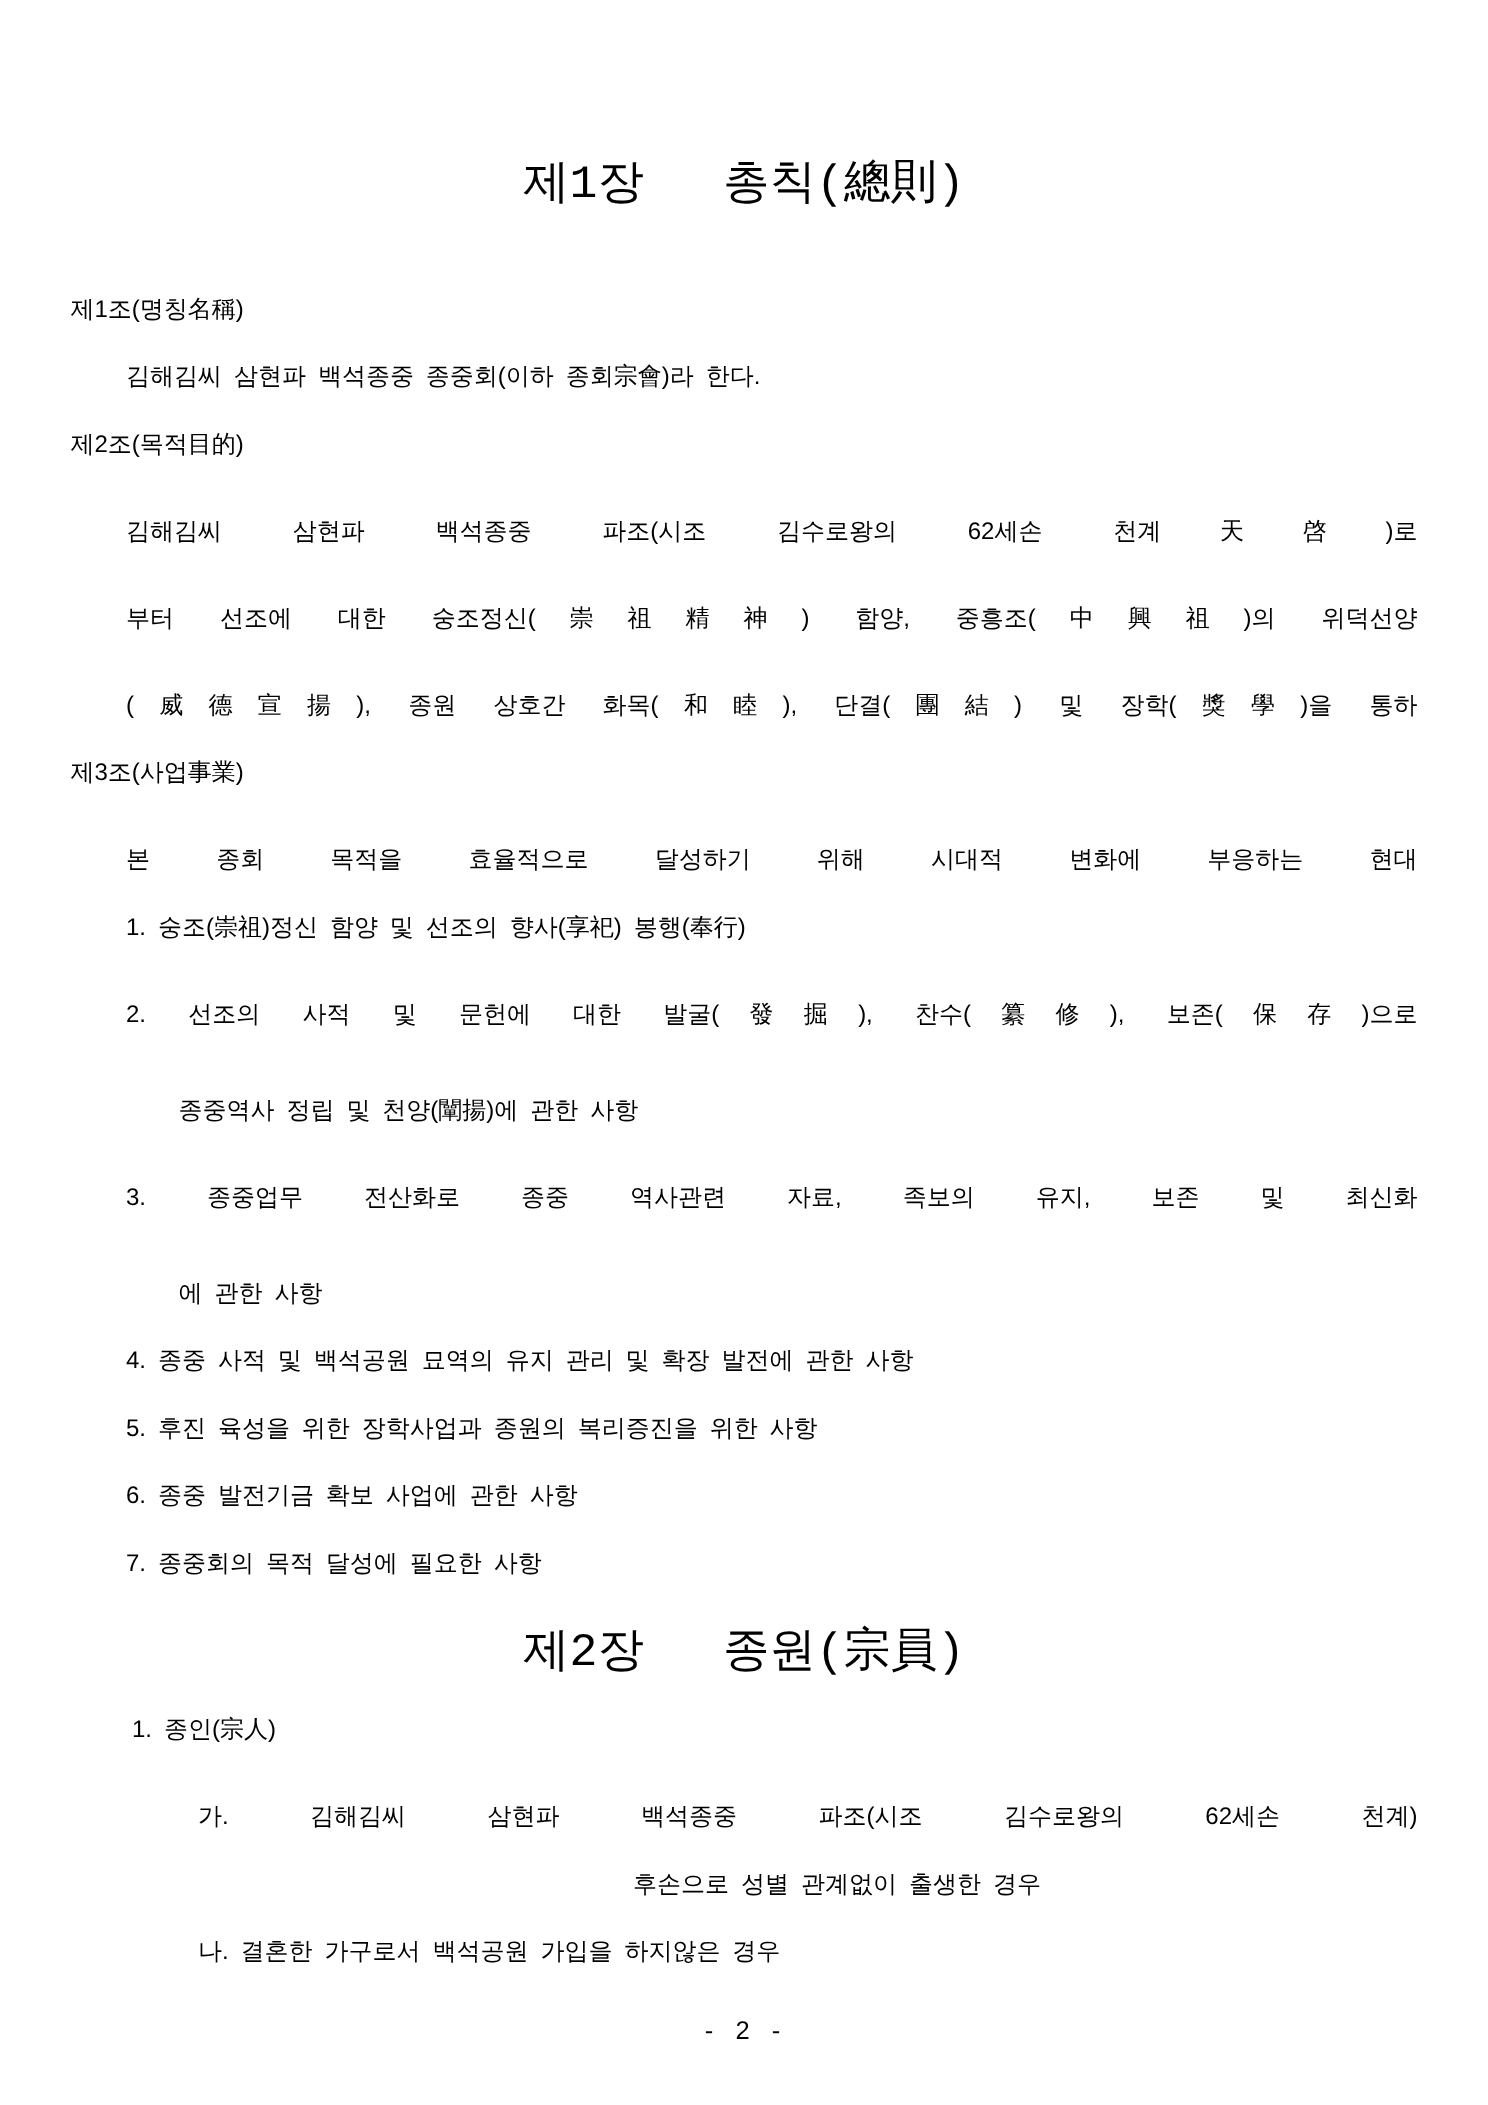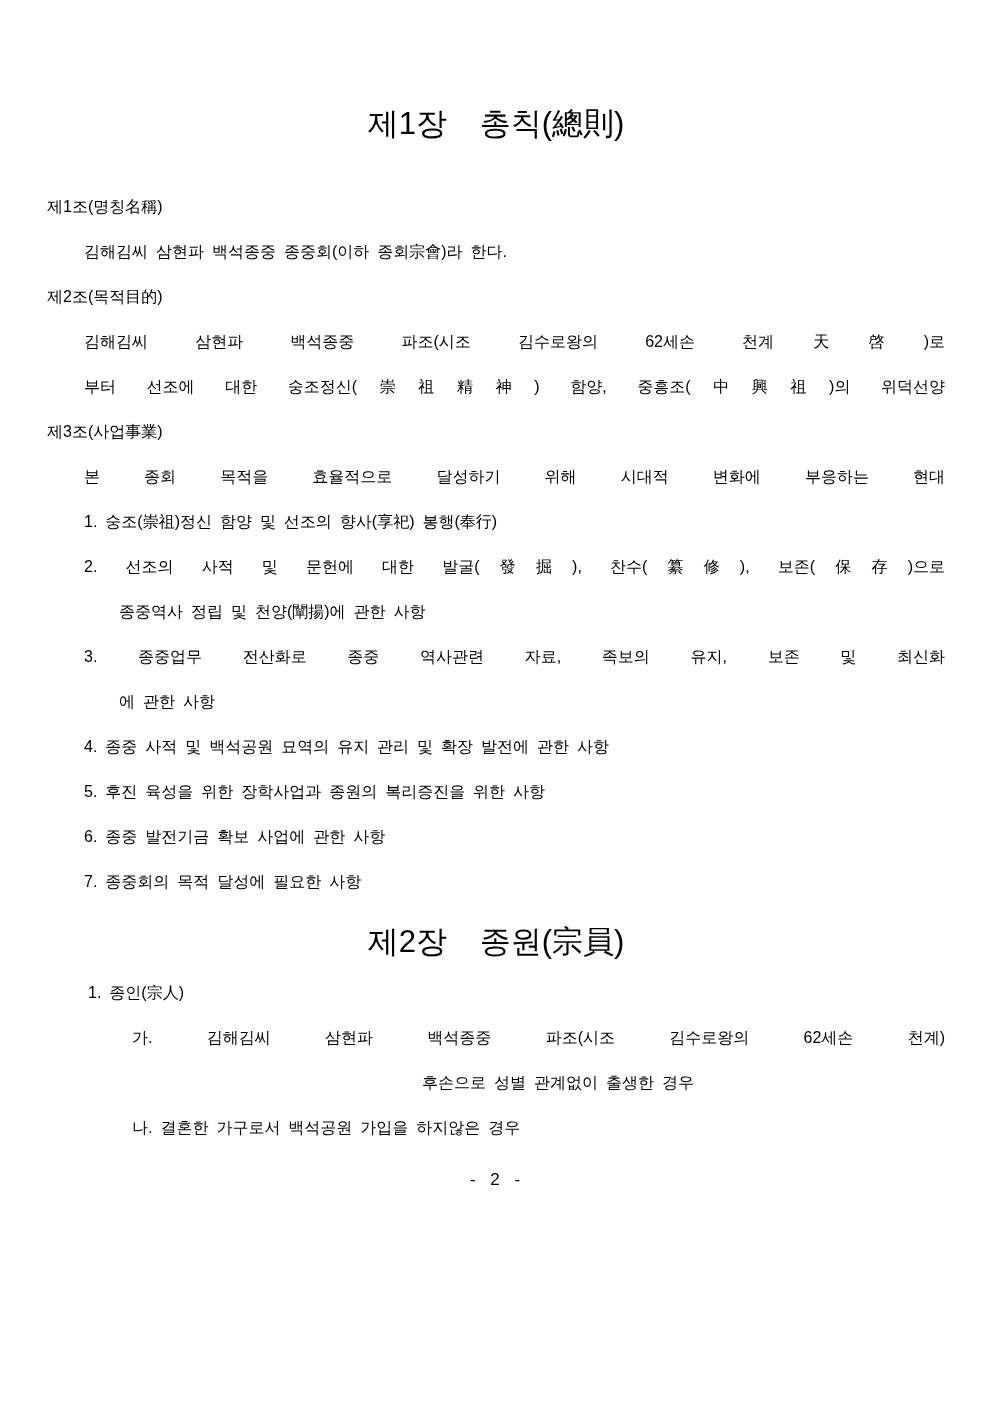--- a/index.html
+++ b/index.html
@@ -25,38 +25,40 @@
     font-size: 16px;
     line-height: 45px;
     word-spacing: 0.22em;
     white-space: normal;
   }
   .chapter {
     font-size: 31px;
     line-height: 56px;
     text-align: center;
     word-spacing: 0.25em;
+    font-family: Liberation Mono, monospace;
   }
   .chapter1 {
     margin-top: 96px;
     margin-bottom: 32px;
   }
   .chapter2 {
     margin-top: 10px;
   }
   .article  { padding-left: 0; }
   .body     { padding-left: 37px; }
   .item1    { padding-left: 37px; }
-  .item1cont{ padding-left: 72px; }
+  .item1cont{ padding-left: 72px; margin-top: 19px; }
   .item1b   { padding-left: 41px; }
   .item2    { padding-left: 85px; }
   .item2cont{ padding-left: 124px; text-align: center; }
   .j {
     text-align: justify;
     text-align-last: justify;
+    margin-top: 13px;
   }
   .footer {
     margin-top: 18px;
     text-align: center;
     font-size: 17px;
     line-height: 24px;
     letter-spacing: 2px;
     word-spacing: 6px;
   }
 </style>
@@ -64,20 +66,21 @@
 <body>
 
 <div class="doc">
   <div id="lines-container">
       <div class="chapter chapter1">제1장&nbsp; 총칙(總則)</div>
       <div class="ln article">제1조(명칭名稱)</div>
       <div class="ln body">김해김씨 삼현파 백석종중 종중회(이하 종회宗會)라 한다.</div>
       <div class="ln article">제2조(목적目的)</div>
       <div class="ln body j">김해김씨 삼현파 백석종중 파조(시조 김수로왕의 62세손 천계天啓)로</div>
       <div class="ln body j">부터 선조에 대한 숭조정신(崇祖精神) 함양, 중흥조(中興祖)의 위덕선양</div>
+      <div class="ln body j">(威德宣揚), 종원 상호간 화목(和睦), 단결(團結) 및 장학(獎學)을 통하</div>
       <div class="ln article">제3조(사업事業)</div>
       <div class="ln body j">본 종회 목적을 효율적으로 달성하기 위해 시대적 변화에 부응하는 현대</div>
       <div class="ln item1">1. 숭조(崇祖)정신 함양 및 선조의 향사(享祀) 봉행(奉行)</div>
       <div class="ln item1 j">2. 선조의 사적 및 문헌에 대한 발굴(發掘), 찬수(纂修), 보존(保存)으로</div>
       <div class="ln item1cont">종중역사 정립 및 천양(闡揚)에 관한 사항</div>
       <div class="ln item1 j">3. 종중업무 전산화로 종중 역사관련 자료, 족보의 유지, 보존 및 최신화</div>
       <div class="ln item1cont">에 관한 사항</div>
       <div class="ln item1">4. 종중 사적 및 백석공원 묘역의 유지 관리 및 확장 발전에 관한 사항</div>
       <div class="ln item1">5. 후진 육성을 위한 장학사업과 종원의 복리증진을 위한 사항</div>
       <div class="ln item1">6. 종중 발전기금 확보 사업에 관한 사항</div>

